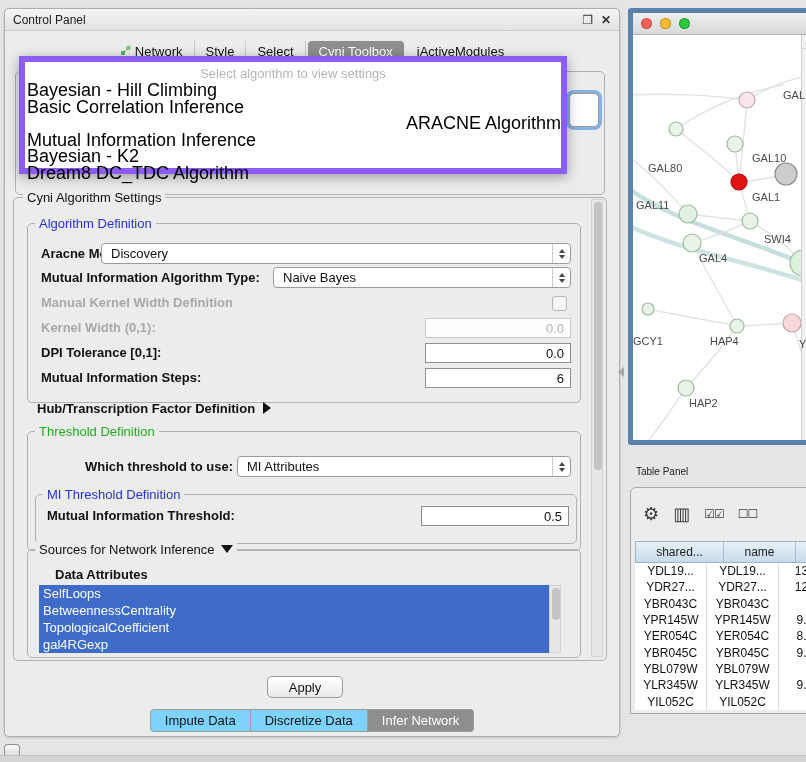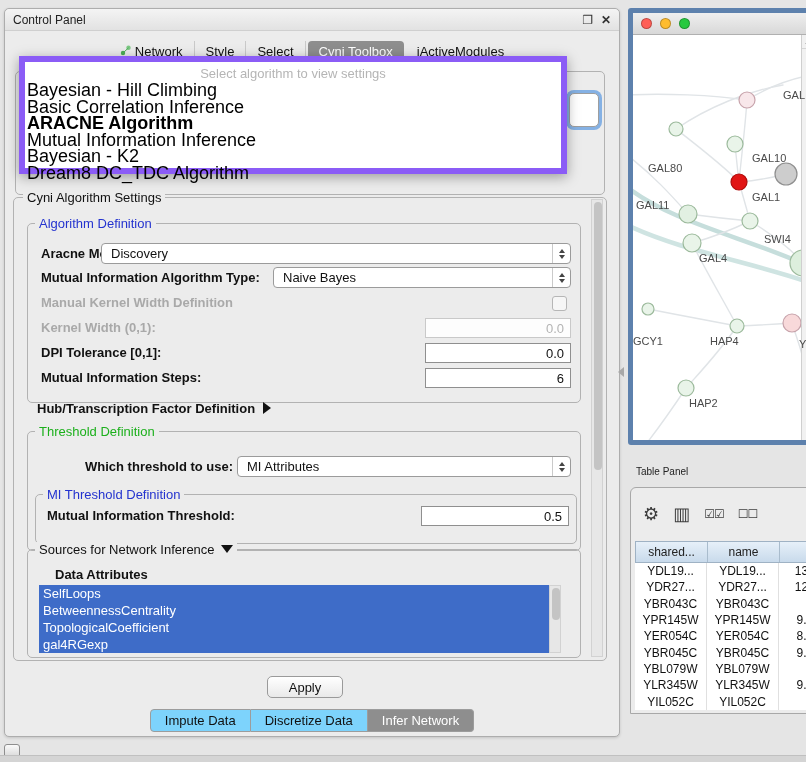--- a/index.html
+++ b/index.html
@@ -22,21 +22,21 @@
   
   .gb{position:absolute;border:1px solid #b2b2b2;border-radius:5px;}
   .gb-title{position:absolute;font-size:13px;background:#ececec;padding:0 4px;white-space:nowrap;}
   #focus-remnant{position:absolute;left:564px;top:84px;width:28px;height:32px;background:#fff;
     border:1px solid #9e9e9e;border-radius:5px;box-shadow:0 0 0 3px #85b1e4;z-index:4;}
   
   #algo-popup{position:absolute;left:14px;top:47px;width:548px;height:118px;background:#fff;
     border:6px solid #8b5cf6;box-shadow:0 3px 12px rgba(0,0,0,.35);z-index:30;box-sizing:border-box;padding-top:3px;}
   #algo-popup .ph{font-size:13px;color:#b5b5b5;text-align:center;height:17px;line-height:17px;}
   .algo-item{font-size:18px;height:16.5px;line-height:16.5px;padding-left:2px;color:#000;white-space:nowrap;}
-  .algo-item.selected{font-weight:bold;}
+  .algo-item.selected{font-weight:normal;text-align:right;}
   
   .lbl{position:absolute;font-size:13px;font-weight:bold;color:#111;white-space:nowrap;}
   .lbl.disabled{color:#a9a9a9;}
   .combo{position:absolute;height:21px;background:#fff;border:1px solid #9b9b9b;border-radius:4px;
     display:flex;align-items:center;font-size:13px;padding-left:9px;box-sizing:border-box;}
   .stepper{margin-left:auto;height:100%;width:17px;border-left:1px solid #cacaca;
     display:flex;flex-direction:column;align-items:center;justify-content:center;gap:2px;}
   .tri-up{width:0;height:0;border-left:3.5px solid transparent;border-right:3.5px solid transparent;border-bottom:4px solid #444;}
   .tri-dn{width:0;height:0;border-left:3.5px solid transparent;border-right:3.5px solid transparent;border-top:4px solid #444;}
   .field{position:absolute;height:20px;line-height:20px;background:#fff;border:1px solid #8f8f8f;
@@ -294,21 +294,21 @@
 
   <div id="table-panel-label">Table Panel</div>
   <div id="table-window">
     <div id="table-toolbar">
         <span class="tb-ic">⚙</span>
         <span class="tb-ic">▥</span>
         <span class="tb-ic small">☑☑</span>
         <span class="tb-ic small">☐☐</span>
       </div>
     <div id="tbl-header">
-        <div class="hcell" style="width: 72px;">shared...</div>
+        <div class="hcell" style="width: 88px;">shared...</div>
         <div class="hcell" style="width: 72px;">name</div>
         <div class="hcell" style="width: 46px;"></div>
       </div>
     <div id="tbl-rows">
         <div class="trow">
           <div class="tcell" style="width: 72px;">YDL19...</div>
           <div class="tcell" style="width: 72px;">YDL19...</div>
           <div class="tcell" style="width: 46px;">13</div>
         </div>
         <div class="trow">

